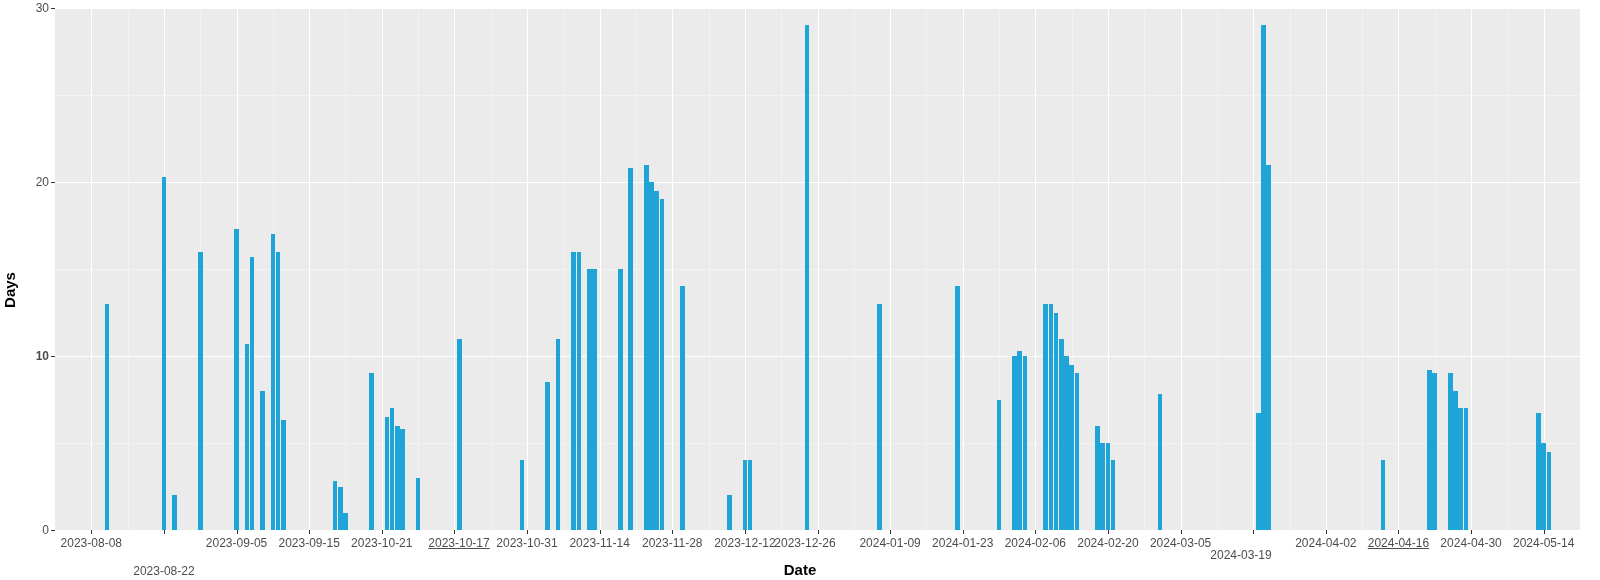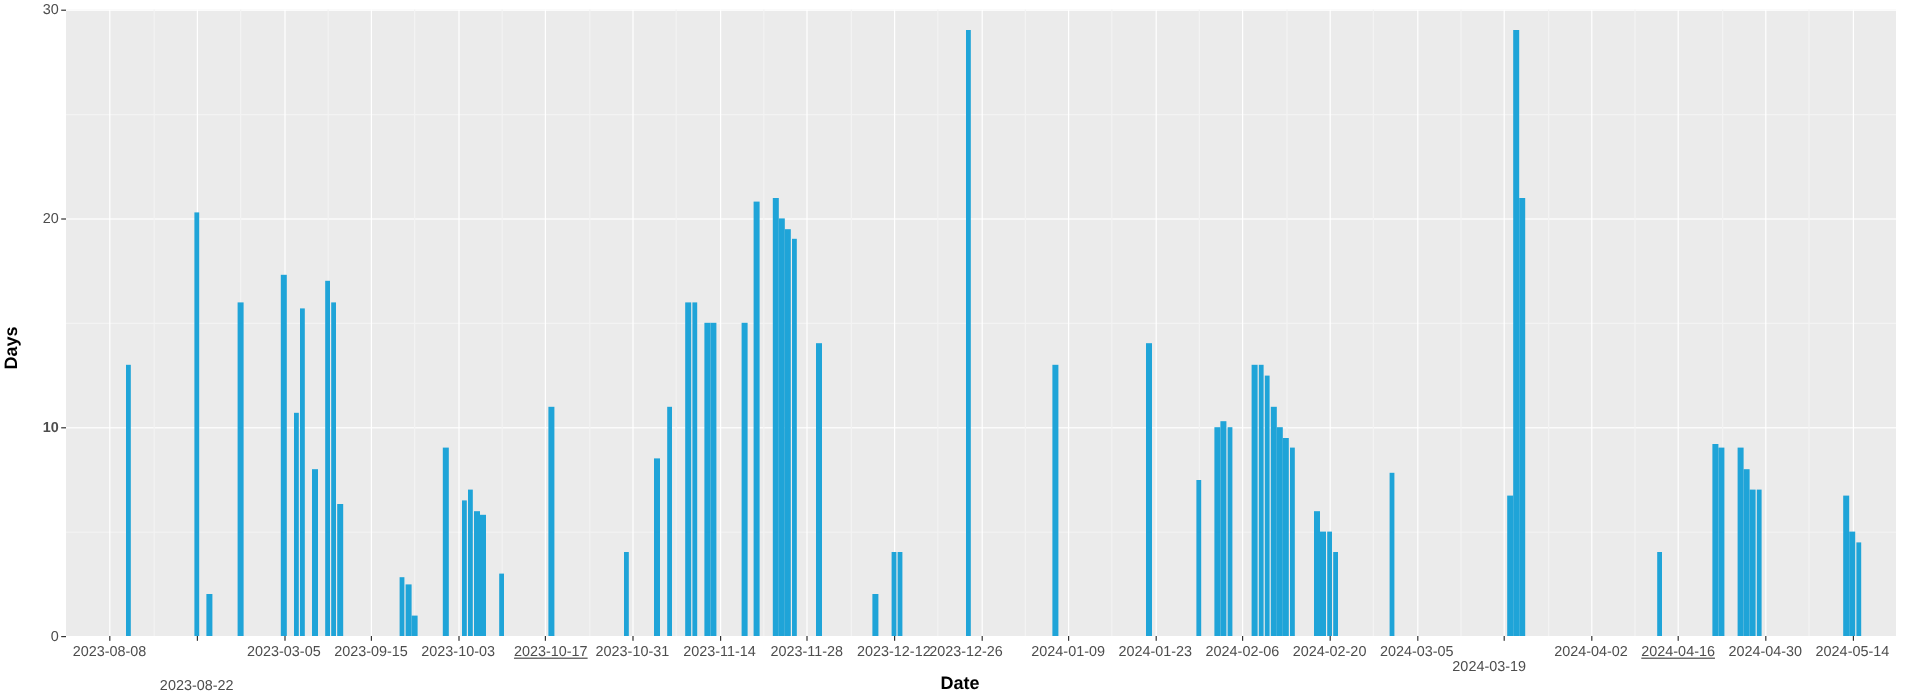--- a/index.html
+++ b/index.html
@@ -135,27 +135,27 @@
       <div class="grid-minor-v" style="left: 1307.14px;"></div>
       <div class="grid-minor-v" style="left: 1379.76px;"></div>
       <div class="grid-minor-v" style="left: 1452.38px;"></div>
       <div class="grid-major-v" style="left: 36.3095px;"></div>
       <div class="x-tick-label" style="left: 36.3095px;">2023-08-08</div>
       <div class="x-tick-mark" style="left: 36.3095px;"></div>
       <div class="grid-major-v" style="left: 108.929px;"></div>
       <div class="x-tick-label" style="left: 108.929px; margin-top: 28px;">2023-08-22</div>
       <div class="x-tick-mark" style="left: 108.929px;"></div>
       <div class="grid-major-v" style="left: 181.548px;"></div>
-      <div class="x-tick-label" style="left: 181.548px;">2023-03-05</div>
+      <div class="x-tick-label" style="left: 181.548px;">2023-09-05</div>
       <div class="x-tick-mark" style="left: 181.548px;"></div>
       <div class="grid-major-v" style="left: 254.167px;"></div>
       <div class="x-tick-label" style="left: 254.167px;">2023-09-15</div>
       <div class="x-tick-mark" style="left: 254.167px;"></div>
       <div class="grid-major-v" style="left: 326.786px;"></div>
-      <div class="x-tick-label" style="left: 326.786px;">2023-10-03</div>
+      <div class="x-tick-label" style="left: 326.786px;">2023-10-21</div>
       <div class="x-tick-mark" style="left: 326.786px;"></div>
       <div class="grid-major-v" style="left: 399.405px;"></div>
       <div class="x-tick-label" style="left: 404px; text-decoration: underline;">2023-10-17</div>
       <div class="x-tick-mark" style="left: 399.405px;"></div>
       <div class="grid-major-v" style="left: 472.024px;"></div>
       <div class="x-tick-label" style="left: 472.024px;">2023-10-31</div>
       <div class="x-tick-mark" style="left: 472.024px;"></div>
       <div class="grid-major-v" style="left: 544.643px;"></div>
       <div class="x-tick-label" style="left: 544.643px;">2023-11-14</div>
       <div class="x-tick-mark" style="left: 544.643px;"></div>

